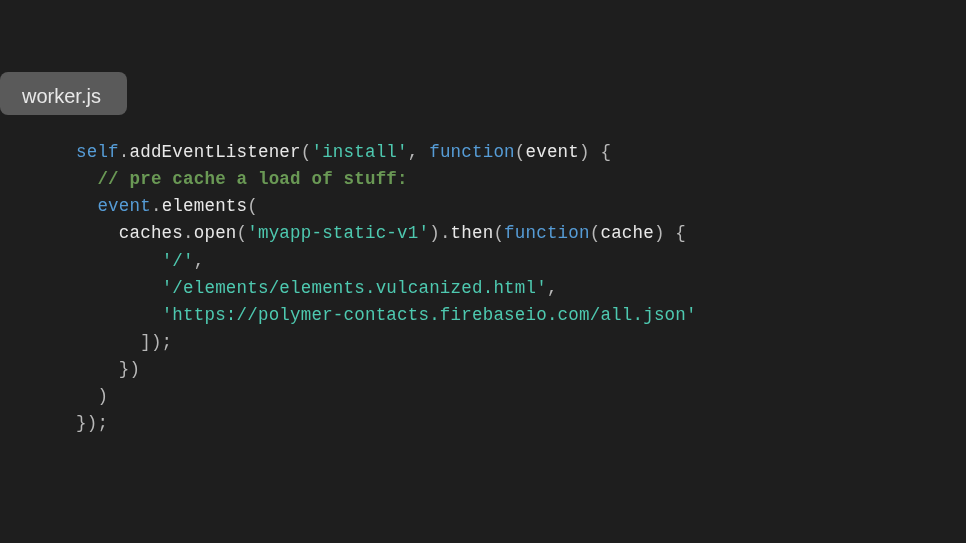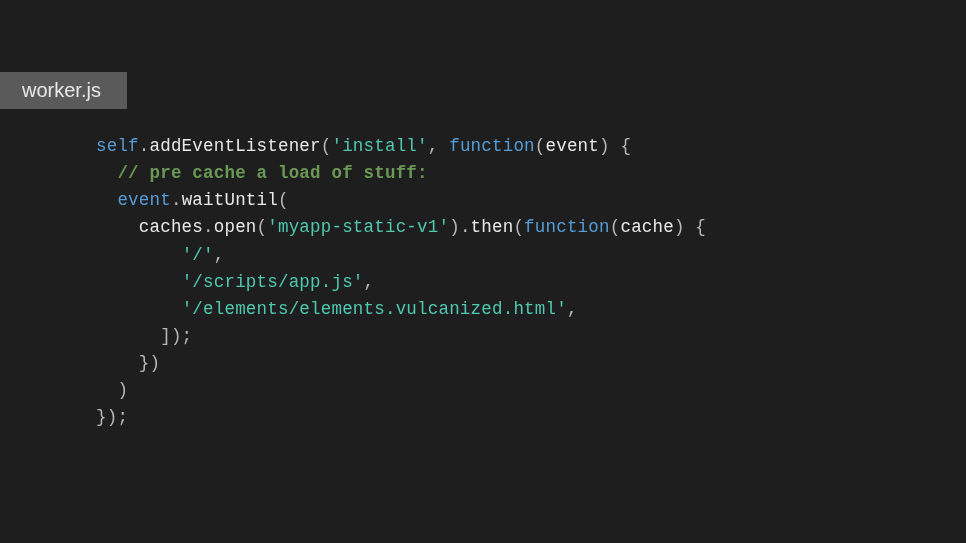--- a/index.html
+++ b/index.html
@@ -14,27 +14,28 @@
       font-family: 'Consolas', 'Monaco', 'Courier New', monospace;
       overflow: hidden;
     }
     .tab-container {
       margin-top: 72px;
     }
     .tab {
       display: inline-block;
       background: #5a5a5a;
       color: #e8e8e8;
-      padding: 7px 26px 7px 22px;
+      padding: 13px 26px 7px 22px;
       font-size: 20px;
       font-family: -apple-system, 'Segoe UI', Helvetica, Arial, sans-serif;
       font-weight: 400;
+      border-radius: 8px;
     }
     .code-container {
-      padding: 24px 0 0 96px;
+      padding: 24px 0 0 76px;
       font-size: 17.5px;
       line-height: 1.55;
       letter-spacing: 0.2px;
     }
     .line {
       white-space: pre;
       color: #d4d4d4;
     }
     .kw { color: #569cd6; }
     .str { color: #4ec9b0; }
@@ -48,22 +49,22 @@
 
 <div class="tab-container">
   <div class="tab">
     <span>worker.js</span>
   </div>
 </div>
 
 <div class="code-container">
     <div class="line"><span class="kw">self</span><span class="punct">.</span><span class="ident">addEventListener</span><span class="paren">(</span><span class="str">'install'</span><span class="punct">, </span><span class="kw">function</span><span class="paren">(</span><span class="ident">event</span><span class="paren">) {</span></div>
     <div class="line">  <span class="comment">// pre cache a load of stuff:</span></div>
-    <div class="line">  <span class="kw">event</span><span class="punct">.</span><span class="ident">waitUntil</span><span class="paren">(</span></div>
+    <div class="line">  <span class="kw">event</span><span class="punct">.</span><span class="ident">elements</span><span class="paren">(</span></div>
     <div class="line">    <span class="ident">caches</span><span class="punct">.</span><span class="ident">open</span><span class="paren">(</span><span class="str">'myapp-static-v1'</span><span class="paren">)</span><span class="punct">.</span><span class="ident">then</span><span class="paren">(</span><span class="kw">function</span><span class="paren">(</span><span class="ident">cache</span><span class="paren">) {</span></div>
     <div class="line">        <span class="str">'/'</span><span class="punct">,</span></div>
-    <div class="line">        <span class="str">'/scripts/app.js'</span><span class="punct">,</span></div>
     <div class="line">        <span class="str">'/elements/elements.vulcanized.html'</span><span class="punct">,</span></div>
+    <div class="line">        <span class="str">'https://polymer-contacts.firebaseio.com/all.json'</span></div>
     <div class="line">      <span class="paren">]);</span></div>
     <div class="line">    <span class="paren">})</span></div>
     <div class="line">  <span class="paren">)</span></div>
     <div class="line"><span class="paren">});</span></div>
   </div>
 
 </body></html>

